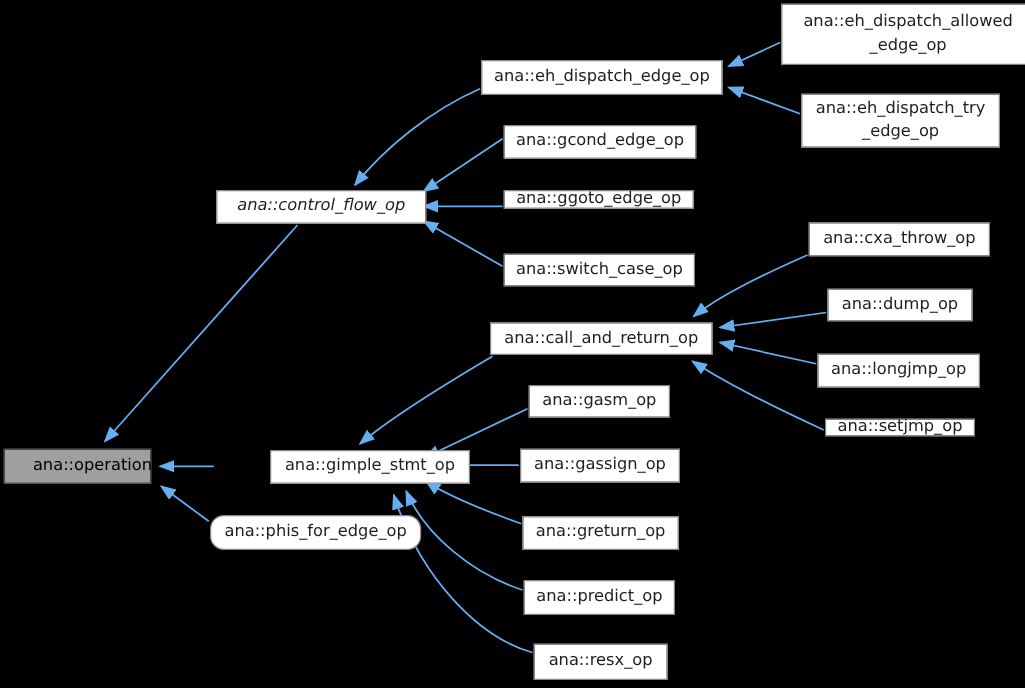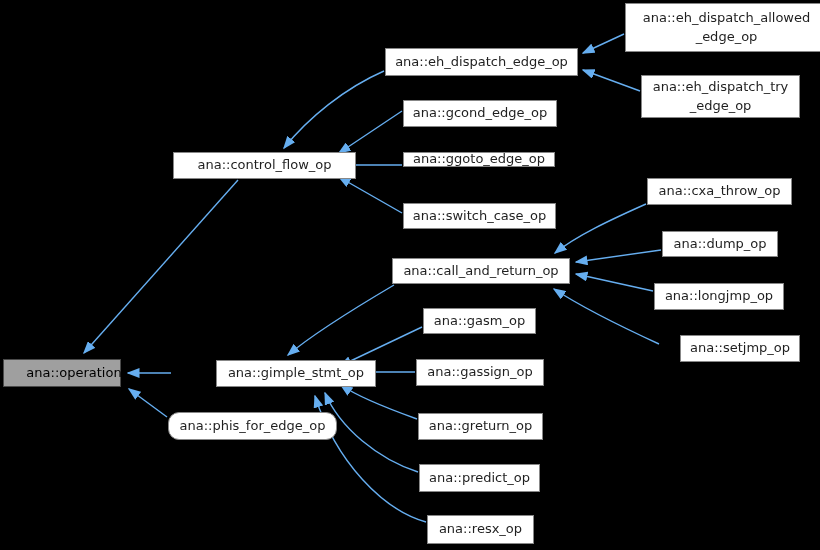--- a/index.html
+++ b/index.html
@@ -76,35 +76,35 @@
         <path d="M394,285 C355,308 313,334 288,355" class="edge" stroke="#66aef0" marker-end="url(#arrowhead)"></path>
         <path d="M422,327 L340,366" class="edge" stroke="#66aef0" marker-end="url(#arrowhead)"></path>
         <path d="M415,372 L340,372" class="edge" stroke="#66aef0" marker-end="url(#arrowhead)"></path>
         <path d="M417,419 C392,410 358,397 341,385" class="edge" stroke="#66aef0" marker-end="url(#arrowhead)"></path>
         <path d="M418,472 C378,459 340,428 325,393" class="edge" stroke="#66aef0" marker-end="url(#arrowhead)"></path>
         <path d="M426,522 C383,510 336,462 315,396" class="edge" stroke="#66aef0" marker-end="url(#arrowhead)"></path>
       </g>
   </svg>
   <div id="nodes">
       <div class="node highlight" style="left: 3px; top: 359px; width: 118px; height: 28px;">ana::operation</div>
-      <div class="node" style="left: 173px; top: 152px; width: 183px; height: 27px;">ana::control_flow_op</div>
+      <div class="node" style="left: 173px; top: 152px; width: 168px; height: 27px; font-style: italic;">ana::control_flow_op</div>
       <div class="node" style="left: 172px; top: 360px; width: 160px; height: 27px; margin-left: 44px;">ana::gimple_stmt_op</div>
       <div class="node" style="left: 168px; top: 412px; width: 169px; height: 28px; border-radius: 11px;">ana::phis_for_edge_op</div>
       <div class="node" style="left: 385px; top: 48px; width: 193px; height: 28px;">ana::eh_dispatch_edge_op</div>
       <div class="node" style="left: 403px; top: 100px; width: 154px; height: 27px;">ana::gcond_edge_op</div>
       <div class="node" style="left: 403px; top: 152px; width: 152px; height: 15px;">ana::ggoto_edge_op</div>
       <div class="node" style="left: 403px; top: 203px; width: 153px; height: 26px;">ana::switch_case_op</div>
       <div class="node" style="left: 392px; top: 258px; width: 178px; height: 26px;">ana::call_and_return_op</div>
       <div class="node" style="left: 423px; top: 308px; width: 113px; height: 26px;">ana::gasm_op</div>
       <div class="node" style="left: 416px; top: 359px; width: 128px; height: 27px;">ana::gassign_op</div>
       <div class="node" style="left: 418px; top: 413px; width: 125px; height: 27px;">ana::greturn_op</div>
       <div class="node" style="left: 419px; top: 464px; width: 121px; height: 28px;">ana::predict_op</div>
       <div class="node" style="left: 427px; top: 515px; width: 107px; height: 29px;">ana::resx_op</div>
       <div class="node" style="left: 625px; top: 3px; width: 203px; height: 49px;">ana::eh_dispatch_allowed
 _edge_op</div>
       <div class="node" style="left: 641px; top: 75px; width: 159px; height: 43px;">ana::eh_dispatch_try
 _edge_op</div>
       <div class="node" style="left: 647px; top: 178px; width: 145px; height: 27px;">ana::cxa_throw_op</div>
       <div class="node" style="left: 662px; top: 231px; width: 116px; height: 26px;">ana::dump_op</div>
       <div class="node" style="left: 654px; top: 283px; width: 130px; height: 27px;">ana::longjmp_op</div>
-      <div class="node" style="left: 660px; top: 335px; width: 120px; height: 27px; margin-left: 20px;">ana::setjmp_op</div>
+      <div class="node" style="left: 660px; top: 335px; width: 120px; height: 14px;">ana::setjmp_op</div>
     </div>
 </div>
 
 </body></html>

